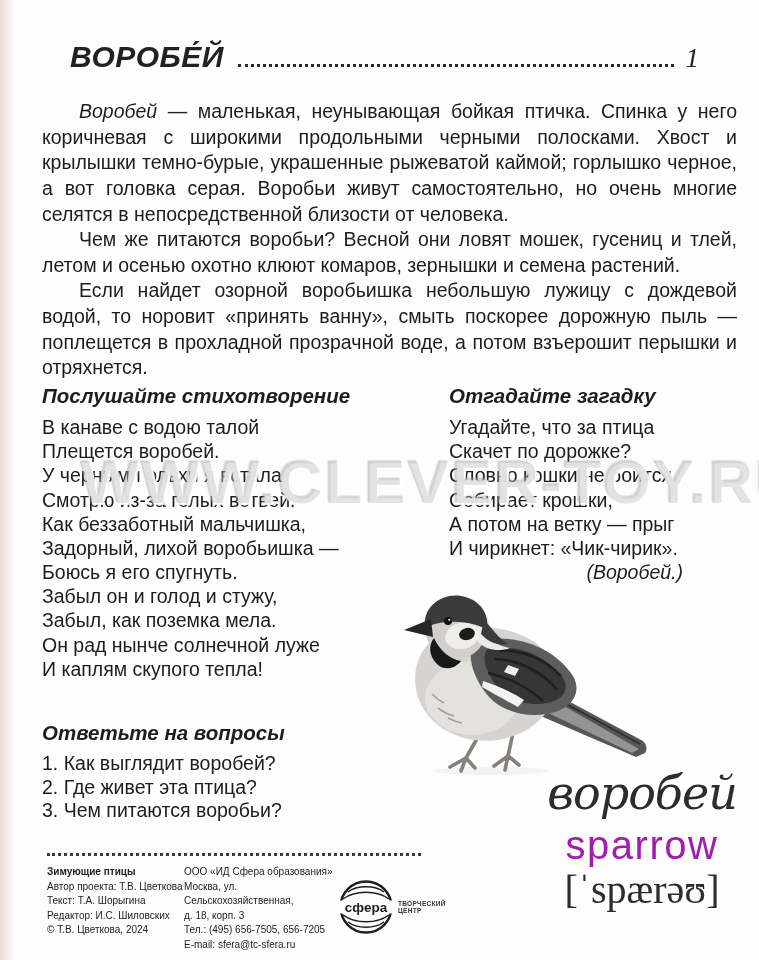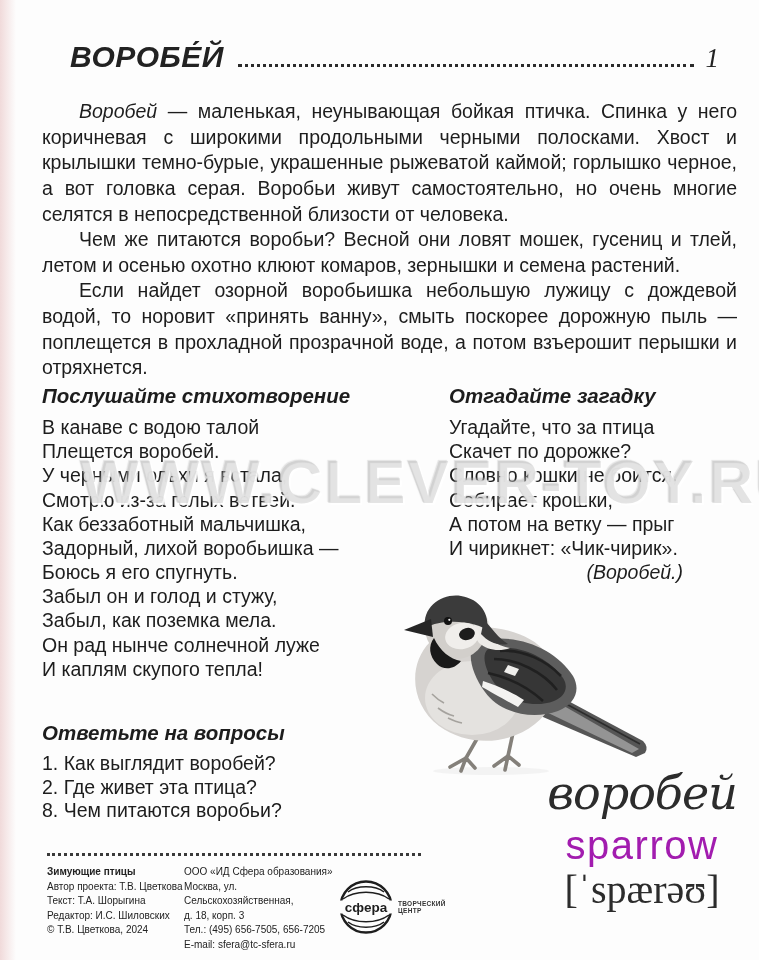--- a/index.html
+++ b/index.html
@@ -9,21 +9,21 @@
     font-family:"Liberation Sans","DejaVu Sans",sans-serif;
     margin:0 auto;
   }
   .edge-tint {
     position:absolute; left:0; top:0; width:16px; height:100%;
     background:linear-gradient(to right, rgba(228,184,184,.5), rgba(228,184,184,0));
     pointer-events:none;
   }
 
   
-  .title-row { position:absolute; left:70px; right:40px; top:40px; display:flex; align-items:baseline; }
+  .title-row { position:absolute; left:70px; right:60px; top:40px; display:flex; align-items:baseline; }
   .title { font-size:30px; font-weight:bold; font-style:italic; letter-spacing:.5px; color:#222; white-space:nowrap; }
   .leader { flex:1; border-bottom:3px dotted #2b2b2b; margin:0 12px 7px 14px; height:0; }
   .page-num { font-size:27px; font-style:italic; font-family:"Liberation Serif","DejaVu Serif",serif; color:#222; }
 
   
   .intro { position:absolute; left:42px; top:99px; width:695px; font-size:19.5px; line-height:1.315; text-align:justify; }
   .intro p { margin:0; text-indent:37px; }
   .intro .lead { font-style:italic; }
 
   
@@ -112,21 +112,21 @@
         <div class="line">И чирикнет: «Чик-чирик».</div>
       </div>
     <div class="answer">(Воробей.)</div>
   </div>
 
   <div class="questions">
     <div class="sec-head">Ответьте на вопросы</div>
     <div>
         <div class="line">1. Как выглядит воробей?</div>
         <div class="line">2. Где живет эта птица?</div>
-        <div class="line">8. Чем питаются воробьи?</div>
+        <div class="line">3. Чем питаются воробьи?</div>
       </div>
   </div>
 
   <svg class="bird" width="258" height="188" viewBox="0 0 258 188">
     <ellipse cx="95" cy="181" rx="58" ry="4" fill="#000" opacity="0.04"></ellipse>
 
     <path d="M148,98 L247,151 Q253,157 249,163 L240,167 L140,124 Z" fill="#565656"></path>
     <path d="M154,108 L243,159 L236,163 L146,120 Z" fill="#949494"></path>
     <path d="M150,103 L244,154" stroke="#2d2d2d" stroke-width="1.6" fill="none"></path>
 

